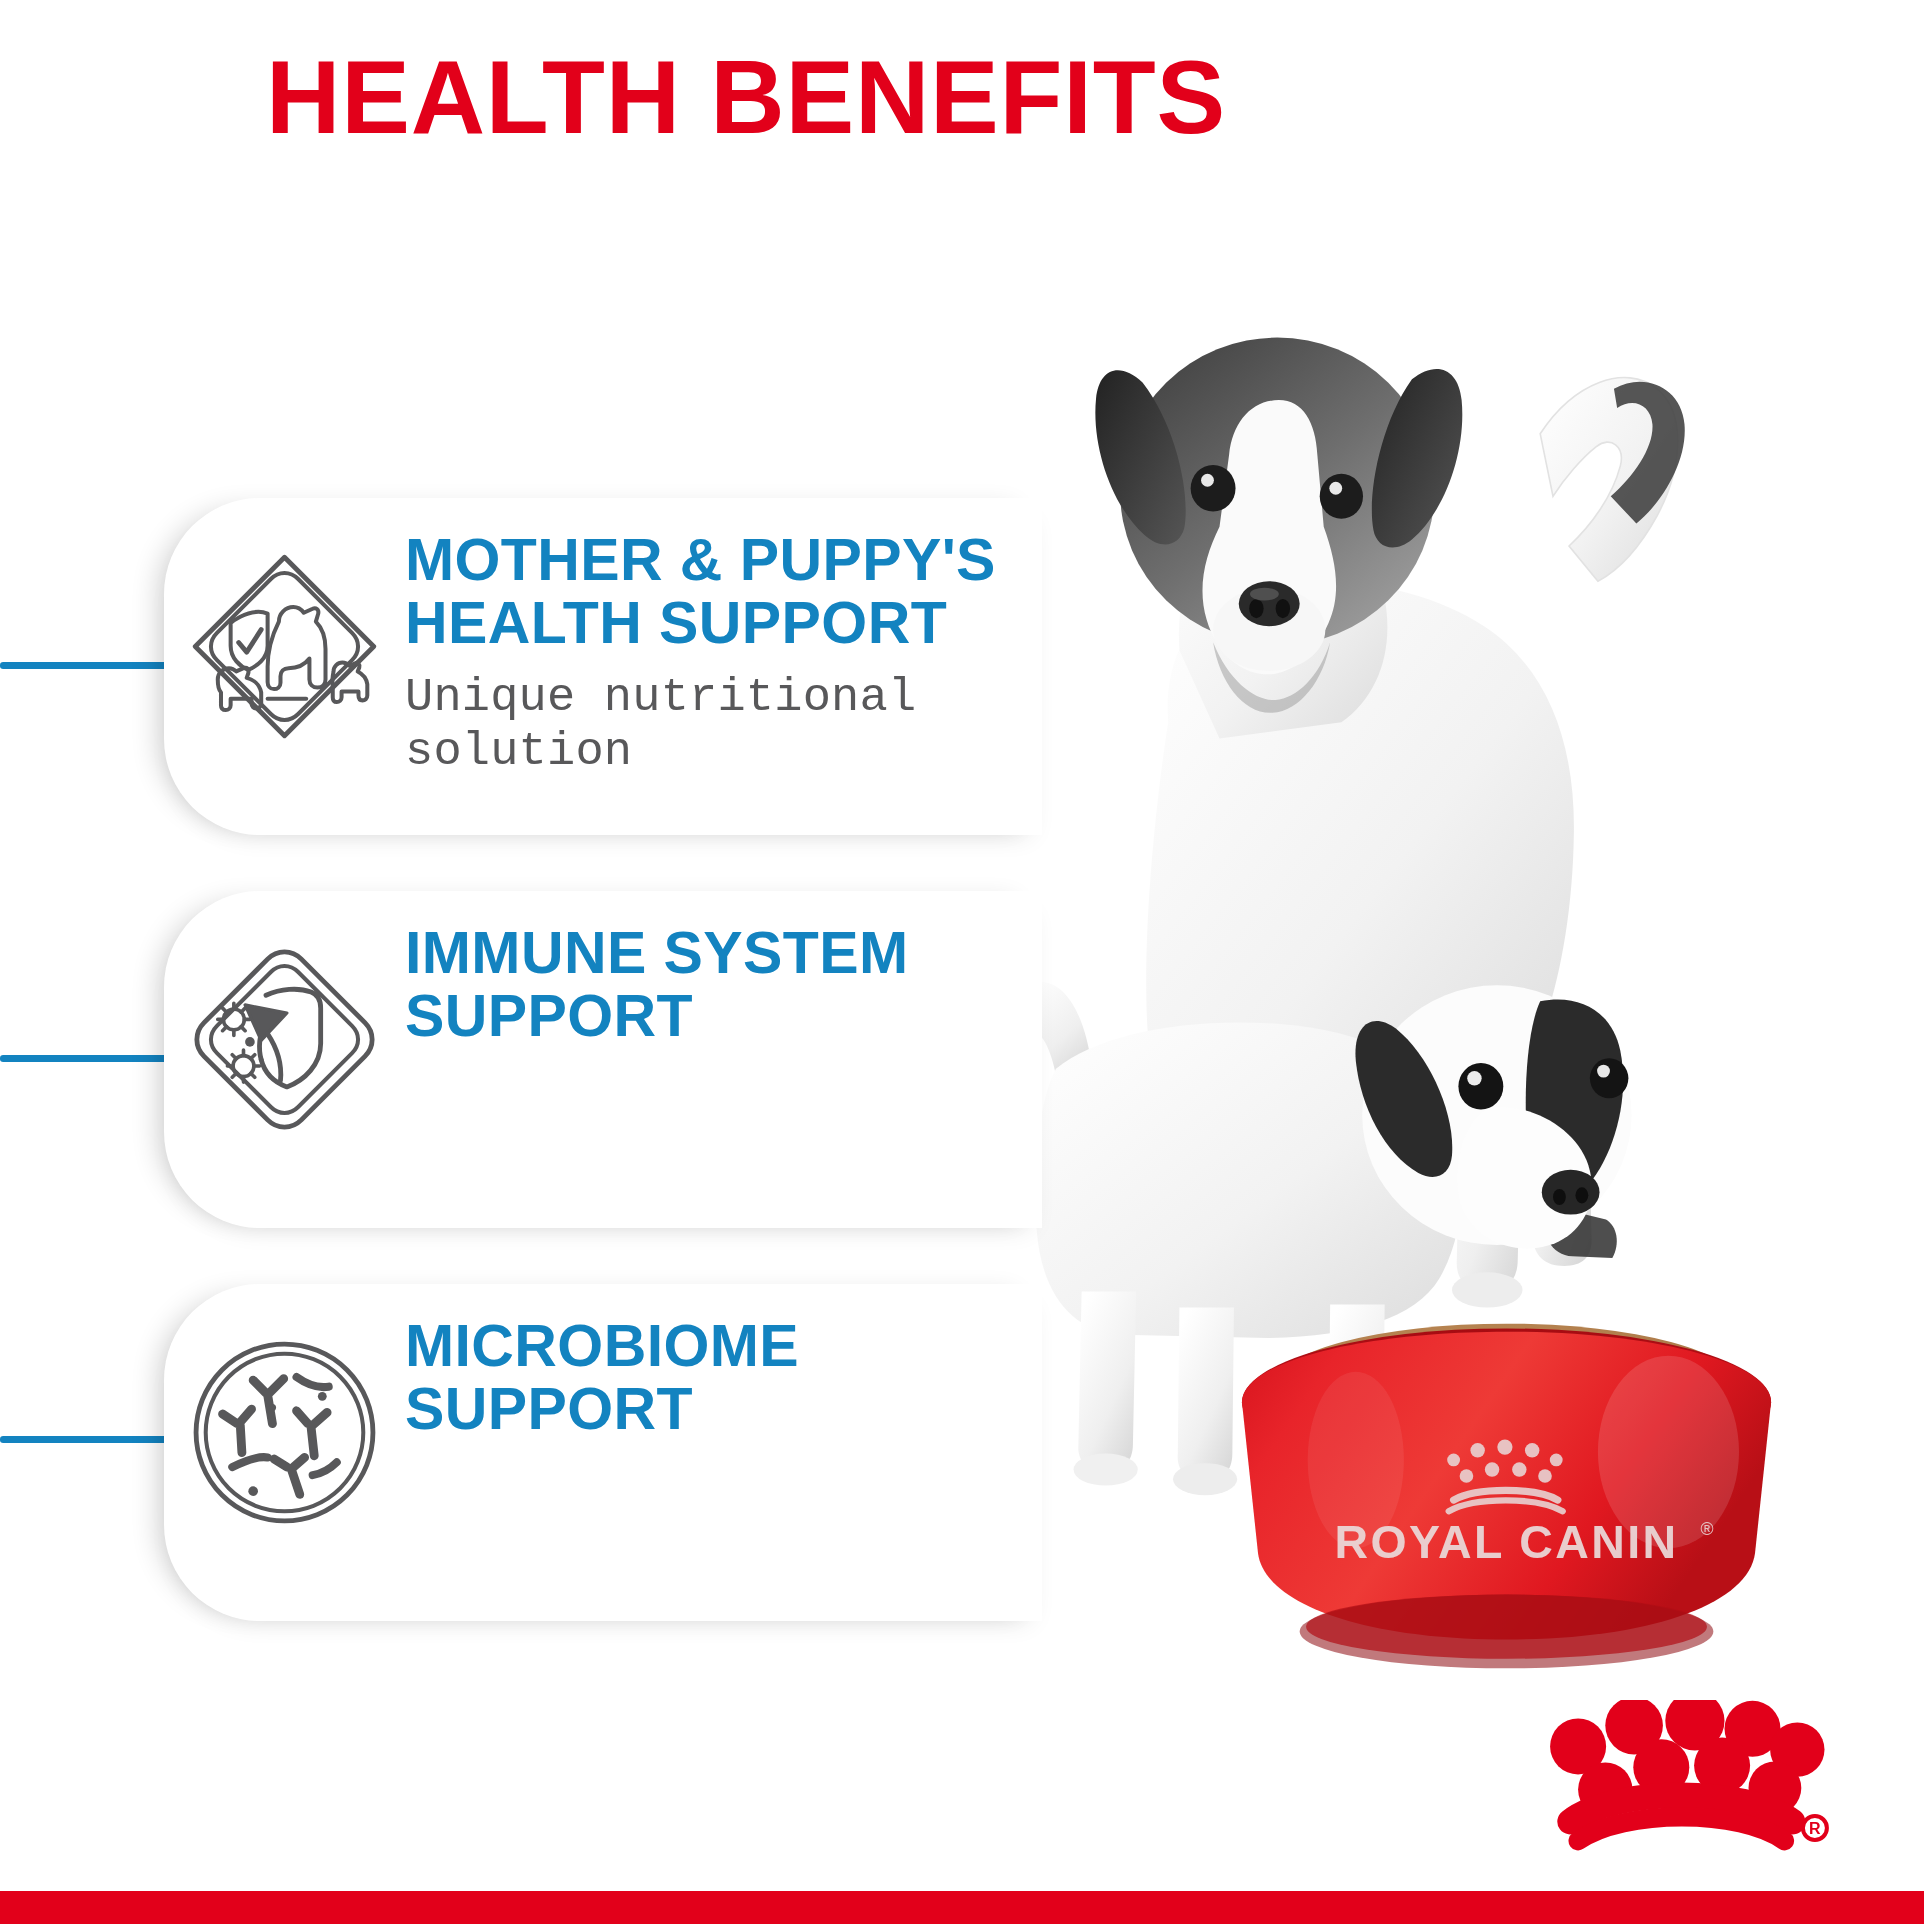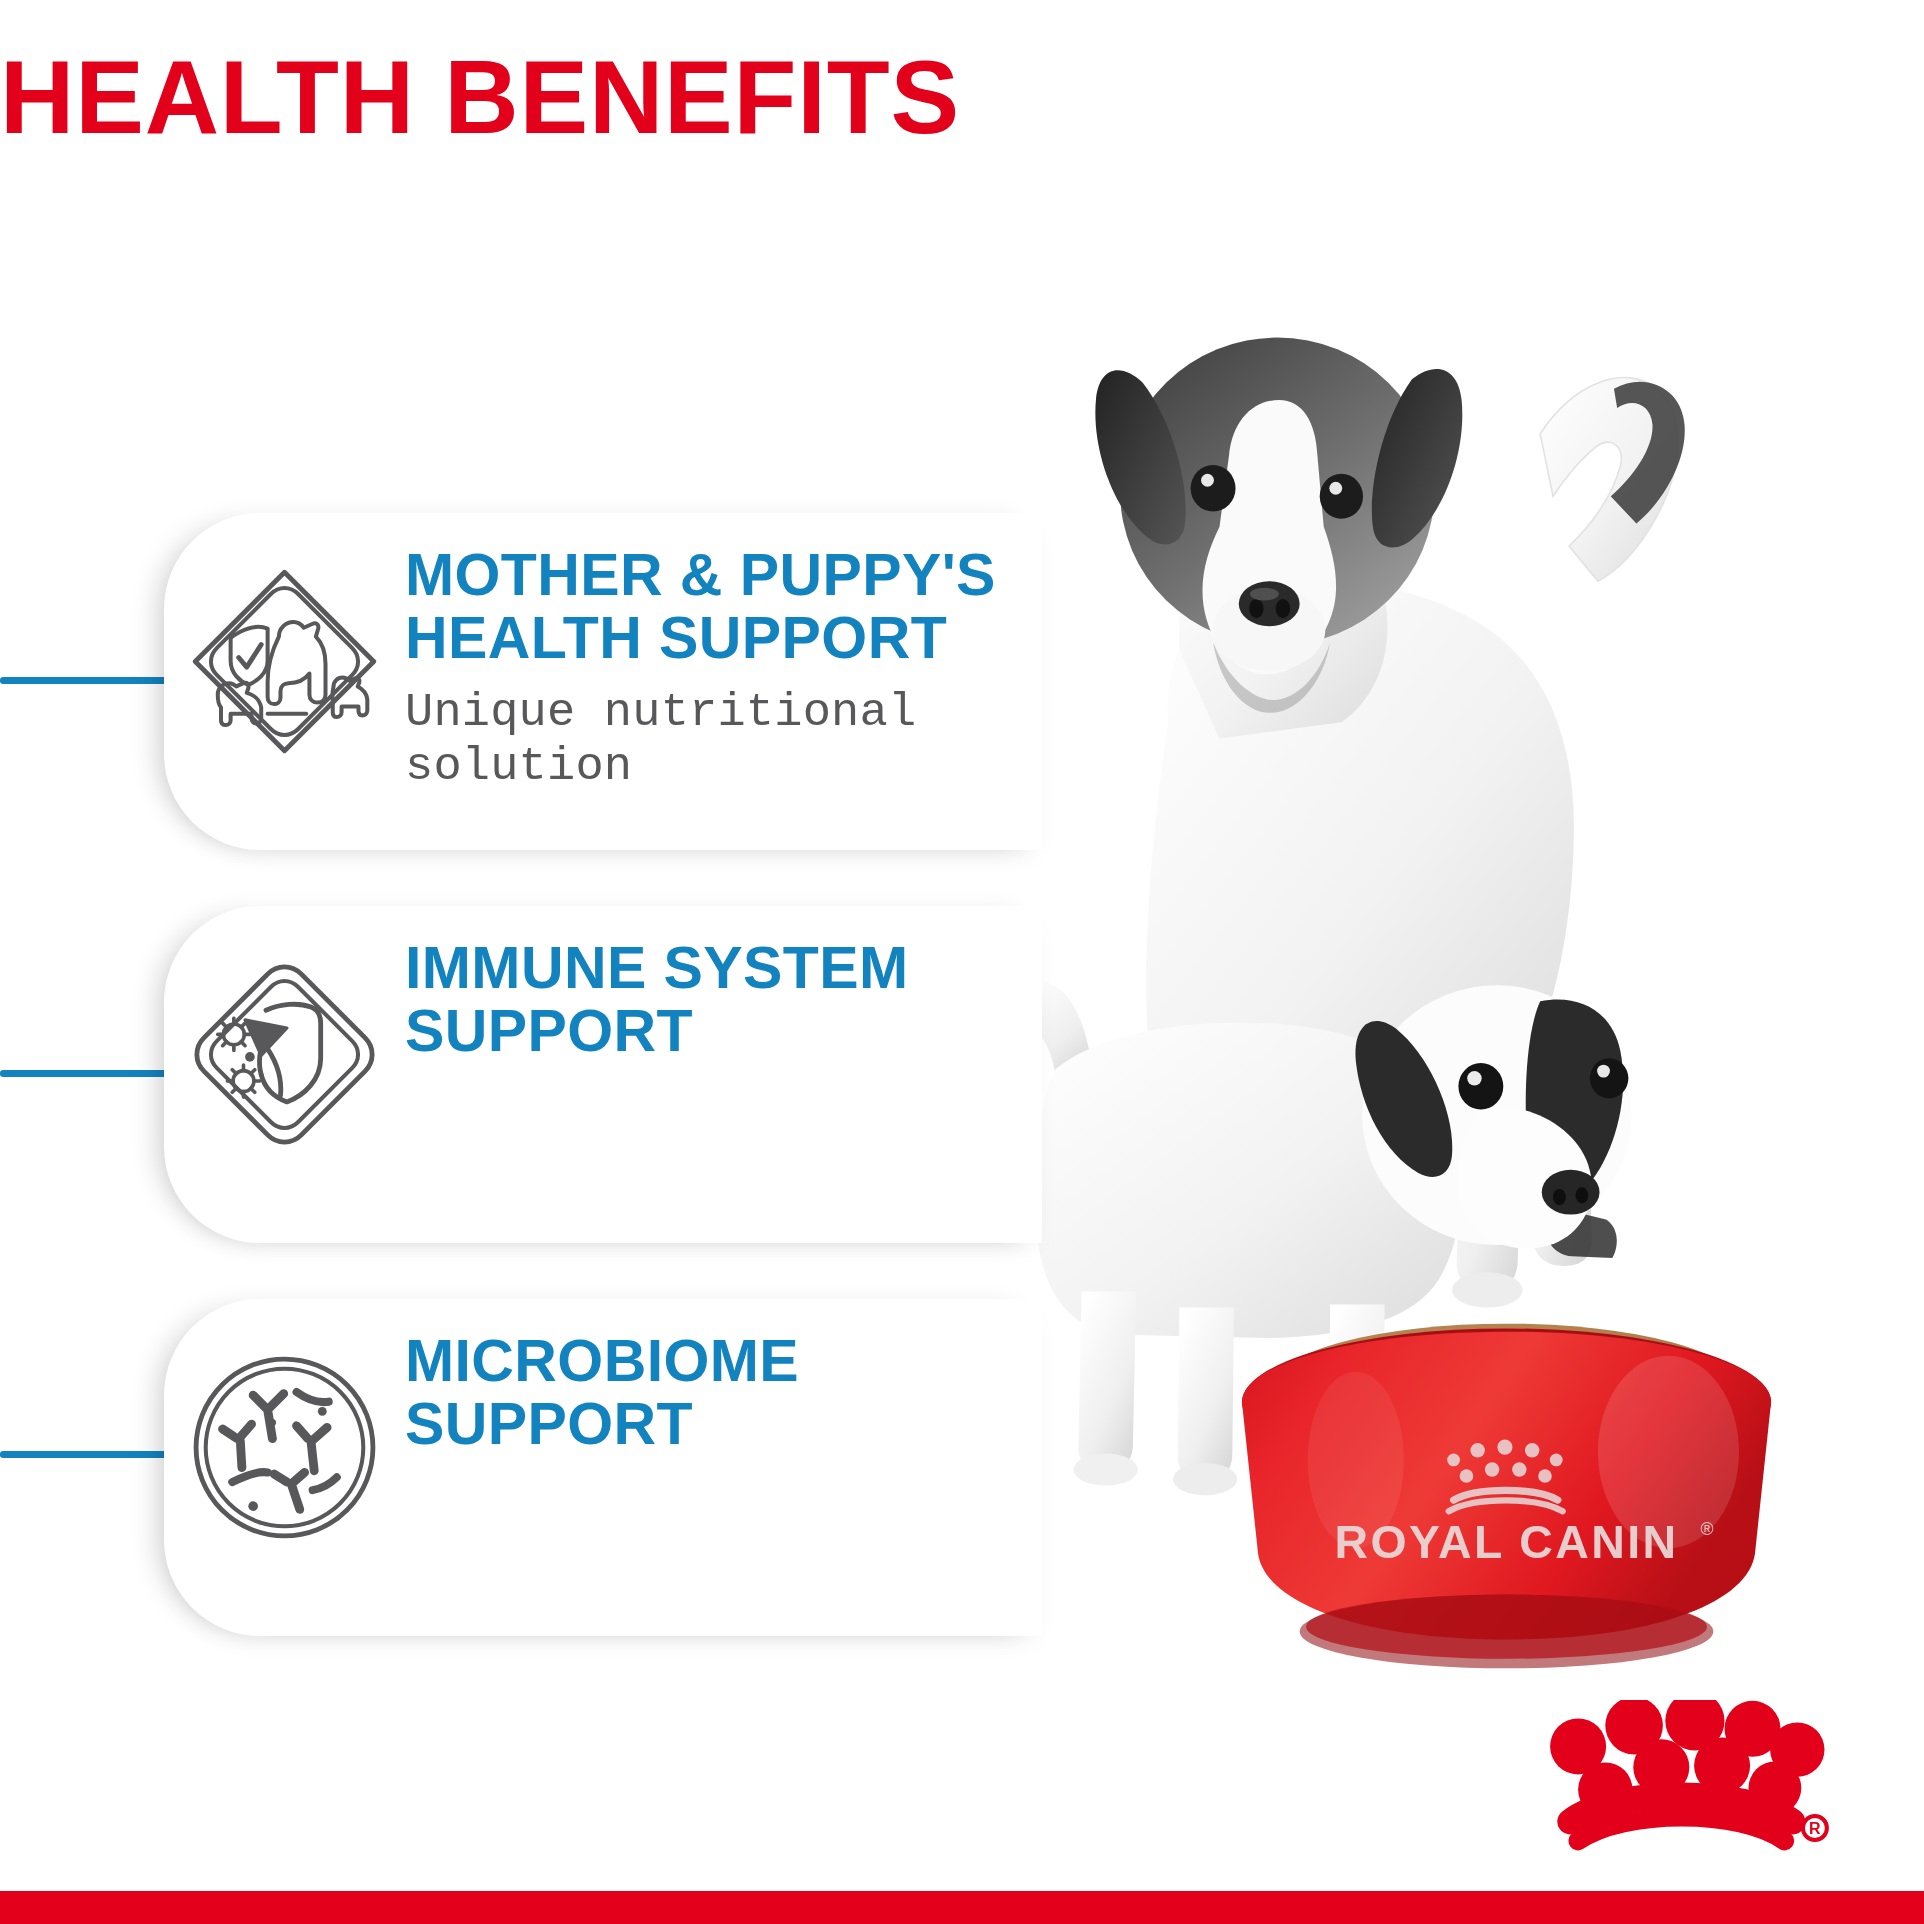--- a/index.html
+++ b/index.html
@@ -18,33 +18,34 @@
     height: 1925px;
     background: #ffffff;
   }
 
   
   .page-title {
     position: absolute;
     top: 44px;
     left: 0;
     width: 1492px;
+    text-align: center;
     font-size: 103px;
     font-weight: 700;
     letter-spacing: 0.8px;
     color: #E2001A;
     font-family: "Liberation Sans", sans-serif;
     line-height: 1.05;
   }
 
   
   .benefits {
     position: absolute;
     left: 0;
-    top: 513px;
+    top: 498px;
     width: 1043px;
   }
 
   .benefit-row {
     position: relative;
     height: 393px;
   }
 
   
   .connector {

